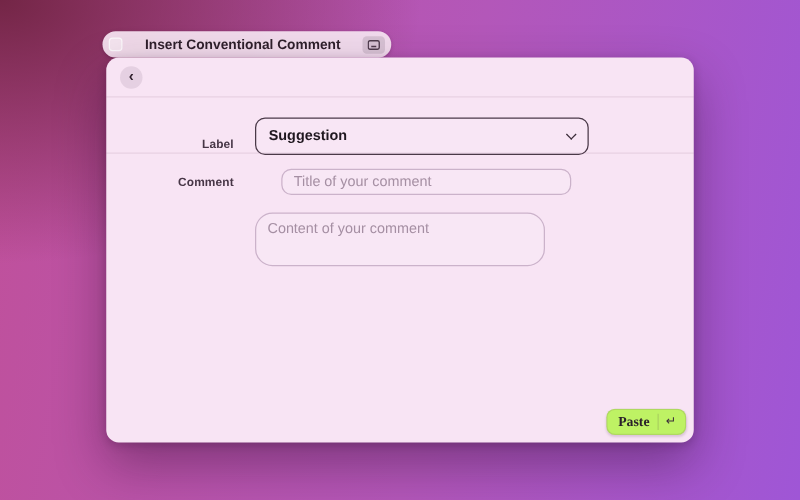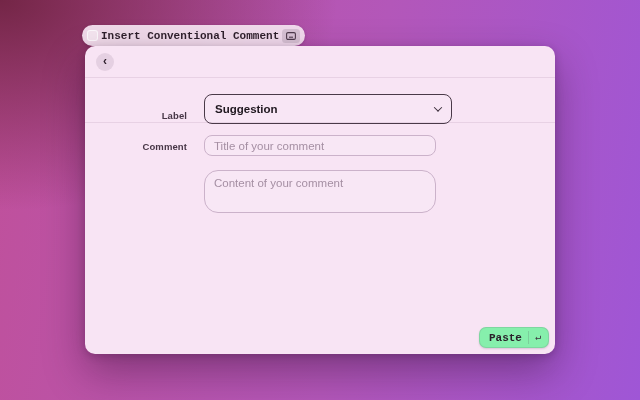--- a/index.html
+++ b/index.html
@@ -9,24 +9,23 @@
   .stage {
     position:relative; width:640px; height:400px;
     background:
       radial-gradient(85% 85% at 0% 0%, rgba(109,34,63,0.92) 0%, rgba(109,34,63,0) 62%),
       linear-gradient(100deg, #c0509a 0%, #b357b9 55%, #9f56d6 100%);
   }
 
   
   .pill {
     position:absolute; left:82px; top:25px; height:21px;
-    display:flex; align-items:center; gap:3px; padding:0 5px 0 5px;
+    display:flex; align-items:center; gap:18px; padding:0 5px 0 5px;
     background:rgba(246,229,242,0.93); border-radius:10.5px;
     box-shadow:0 1px 3px rgba(50,10,45,0.25);
-    font-family:Liberation Mono, monospace;
   }
   .pill-appicon {
     width:11px; height:11px; border-radius:3px;
     background:rgba(255,255,255,0.30); border:1px solid rgba(255,255,255,0.75);
     flex:0 0 auto;
   }
   .pill-title { font-size:11px; font-weight:700; color:#2e1f2b; white-space:nowrap; }
   .pill-badge {
     width:18px; height:14px; border-radius:3.5px; background:rgba(47,28,45,0.13);
     display:flex; align-items:center; justify-content:center; flex:0 0 auto;
@@ -51,47 +50,47 @@
 
   .field-label {
     position:absolute; left:0; width:102px; text-align:right;
     font-size:9.5px; font-weight:600; color:#473646; letter-spacing:0.1px;
   }
   .lbl-label   { top:64px; }
   .lbl-subject { top:95px; }
   .lbl-content { top:130px; }
 
   .select {
-    position:absolute; left:119px; top:48px; width:248px; height:22px;
+    position:absolute; left:119px; top:48px; width:267px; height:22px;
     border:1.5px solid #4a3948; border-radius:8px; background:rgba(255,255,255,0.10);
     display:flex; align-items:center; padding:14px 10px; cursor:pointer;
   }
   .select-value { font-size:11.5px; font-weight:600; color:#1f171f; }
   .chev {
     margin-left:auto; width:6px; height:6px;
     border-right:1.5px solid #3a2c39; border-bottom:1.5px solid #3a2c39;
     transform:rotate(45deg) translate(-1px,-1px);
   }
 
   .text-input, .text-area {
     position:absolute; left:119px; width:232px;
     border:1px solid #cbb2ca; border-radius:8px; background:rgba(255,255,255,0.12);
     font-family:"Liberation Sans", sans-serif; font-size:11.5px; color:#241c24;
     outline:none;
   }
-  .text-input { top:89px; height:21px; padding:0 9px; }
+  .text-input { top:89px; height:21px; padding:0 9px;margin-left:21px; }
   .text-area  { top:124px; height:43px; padding:5px 9px; resize:none; line-height:1.3;border-radius:14px; }
   .text-input::placeholder, .text-area::placeholder { color:#a58fa3; opacity:1; }
 
   .paste-btn {
     position:absolute; right:6px; bottom:6px; height:21px;
     display:flex; align-items:center; gap:6px; padding:0 7px 0 9px;
-    background:#86efac; border:1px solid rgba(70,40,70,0.12); border-radius:7px;
+    background:#bef264; border:1px solid rgba(70,40,70,0.12); border-radius:7px;
     box-shadow:0 1px 2px rgba(40,10,40,0.14); cursor:pointer;
-    font-family:Liberation Mono, monospace;
+    font-family:Liberation Serif, serif;
   }
   .paste-label { font-size:11px; font-weight:700; color:#2a202a; }
   .btn-divider { width:1px; height:13px; background:rgba(70,40,70,0.16); }
   .keycap { font-size:10px; color:#3c2e3b; line-height:1; }
 </style>
 </head>
 <body>
 
 <div class="stage">
 

